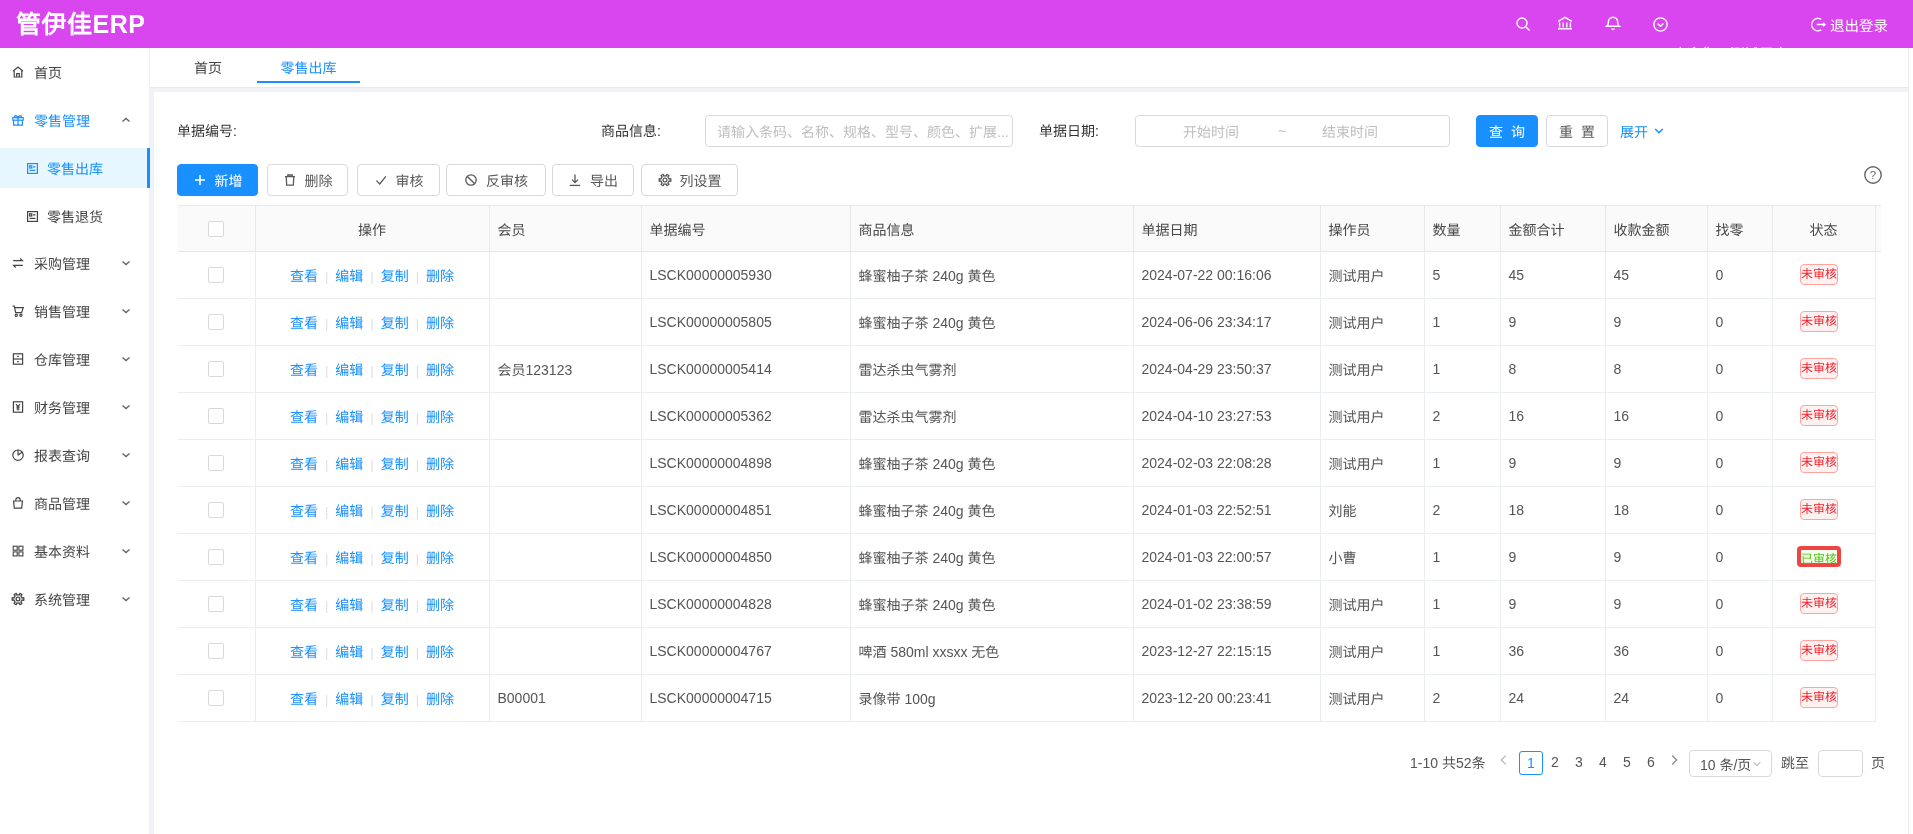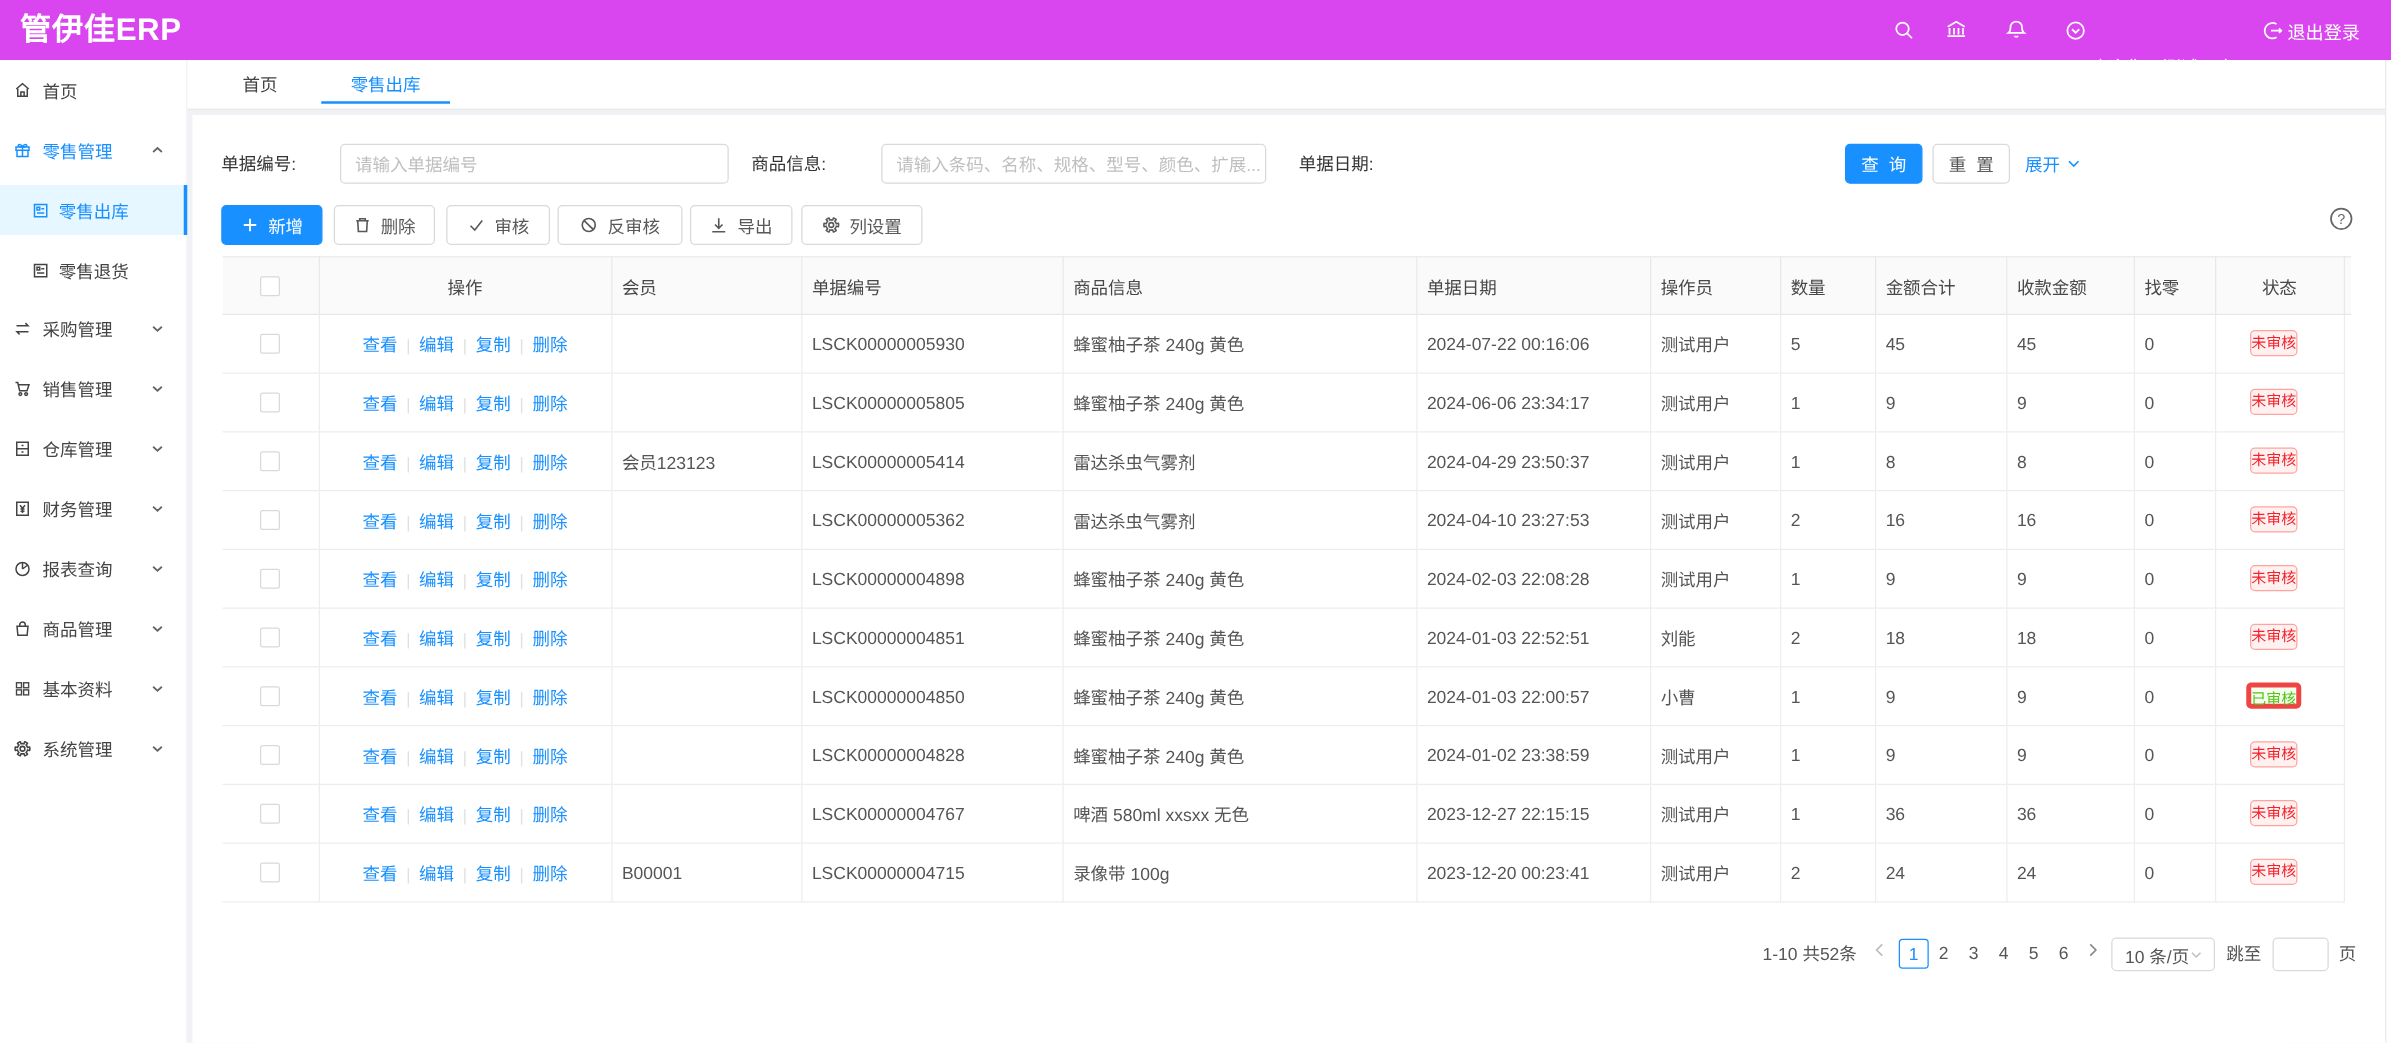--- a/index.html
+++ b/index.html
@@ -257,24 +257,28 @@
 </div>
 <div id="main">
 <div id="tabbar">
 <div class="tab" style="left:28px;width:60px;">首页</div>
 <div class="tab act" style="left:107px;width:103px;">零售出库</div>
 <div class="inkbar"></div>
 </div>
 <div id="rstrip"></div>
 <div id="card">
 <div class="lab" style="left:23px;top:23px;">单据编号:</div>
-<div class="inp" style="left:118px;top:23px;width:311px;">请输入单据编号</div>
 <div class="lab" style="left:447px;top:23px;">商品信息:</div>
 <div class="inp" style="left:551px;top:23px;width:308px;">请输入条码、名称、规格、型号、颜色、扩展...</div>
 <div class="lab" style="left:885px;top:23px;">单据日期:</div>
+<div class="inp" style="left:981px;top:23px;width:315px;color:#bfbfbf;">
+        <span style="position:absolute;left:47px;">开始时间</span>
+        <span style="position:absolute;left:142px;">~</span>
+        <span style="position:absolute;left:186px;">结束时间</span>
+      </div>
 <div class="btn pri" style="left:1322px;top:23px;width:62px;letter-spacing:8px;padding-left:8px;">查询</div>
 <div class="btn" style="left:1392px;top:23px;width:62px;letter-spacing:8px;padding-left:8px;">重置</div>
 <div style="position:absolute;left:1466px;top:23px;height:32px;display:flex;align-items:center;color:#1890ff;font-size:14px;">展开<svg width="14" height="14" viewBox="0 0 14 14" style="margin-left:4px">
           <path d="M3.2 5 7 8.8 10.8 5" stroke="#1890ff" stroke-width="1.4" fill="none"></path>
         </svg></div>
 <div class="btn pri" style="left:23px;top:72px;width:81px;"><span class="bic">
           <svg width="14" height="14" viewBox="0 0 14 14" fill="none" style="">
             <path d="M7 2v10M2 7h10" stroke="#fff" stroke-width="1.5" fill="none"></path>
           </svg>
         </span>新增</div>

